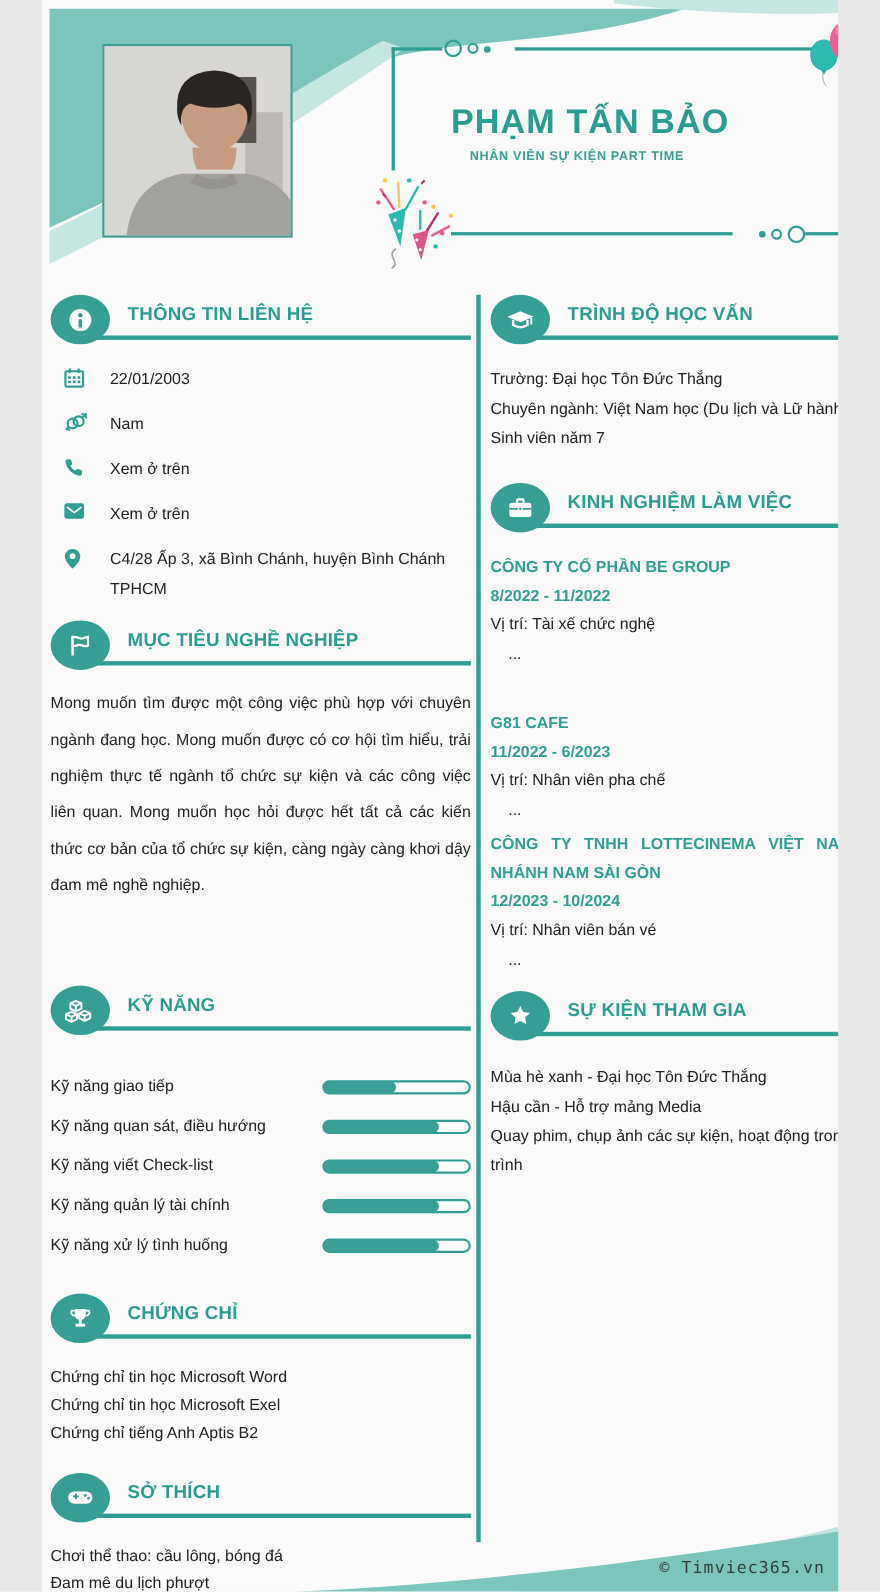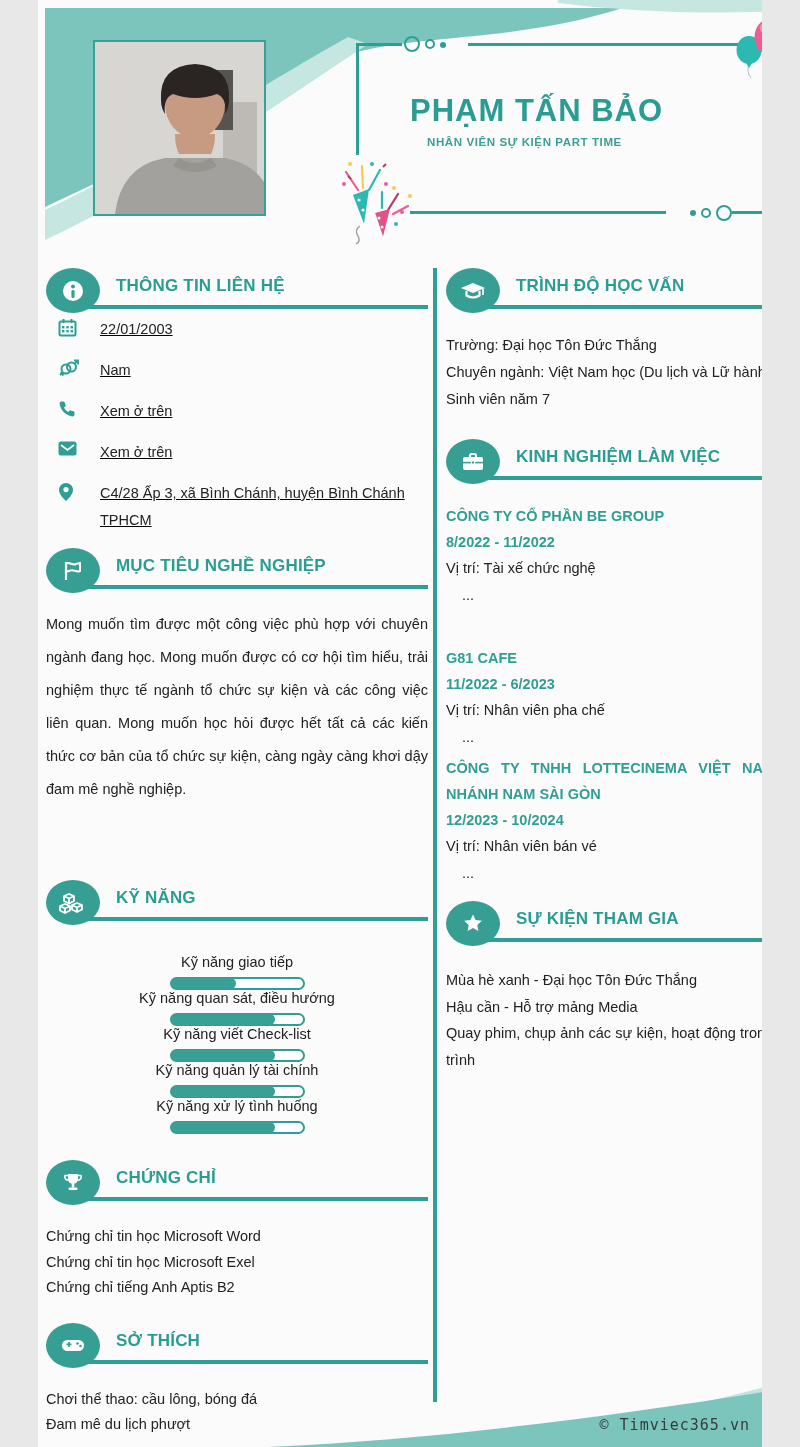--- a/index.html
+++ b/index.html
@@ -21,27 +21,27 @@
   
   .col{position:absolute;top:268px;}
   .col-left{left:8px;width:382px;}
   .col-right{left:408px;width:382px;}
   .divider{position:absolute;left:395px;top:268px;width:4px;height:1134px;background:#2f9e94;}
   
   .sec-head{position:relative;height:48px;}
   .sec-line{position:absolute;left:12px;right:0;top:37px;height:4px;background:#2f9e94;}
   .sec-badge{position:absolute;left:0;top:0;width:54px;height:45px;border-radius:50%;background:#379e94;display:flex;align-items:center;justify-content:center;z-index:2;}
   .sec-title{position:absolute;left:70px;top:8px;font-size:17px;font-weight:bold;color:#2a9d92;letter-spacing:.2px;}
-  .contact-list{text-decoration:underline;}
+  .contact-list{margin-top:16px;}
   .contact-row{display:flex;align-items:flex-start;margin-bottom:14px;min-height:26px;}
   .contact-ic{width:22px;flex:0 0 22px;margin-left:12px;margin-right:20px;padding-top:2px;}
   .contact-txt{font-size:14.5px;color:#222;line-height:27px;}
   .para{margin-top:12px;font-size:14.5px;color:#222;line-height:33px;text-align:justify;}
   .skill-list{margin-top:26px;}
-  .skill-row{display:flex;align-items:center;height:36px;flex-direction:column;}
+  .skill-row{display:flex;align-items:center;height:36px;}
   .skill-label{flex:1;font-size:14.5px;color:#222;}
   .skill-bar{width:131px;height:9px;border:2px solid #2f9e94;border-radius:7px;position:relative;background:#fff;}
   .skill-fill{position:absolute;left:-1px;top:-1px;height:11px;background:#3aa096;border-radius:7px;}
   .simple-lines{margin-top:16px;}
   .simple-lines div{font-size:14.5px;color:#222;line-height:25.5px;}
   .edu-lines{margin-top:16px;}
   .edu-lines div{font-size:14.5px;color:#222;line-height:27px;}
   .job{margin-top:0;}
   .job .company{font-size:14.5px;font-weight:bold;color:#2f9e94;line-height:26px;text-align:justify;}
   .job .period{font-size:14.5px;font-weight:bold;color:#2f9e94;line-height:26px;}

